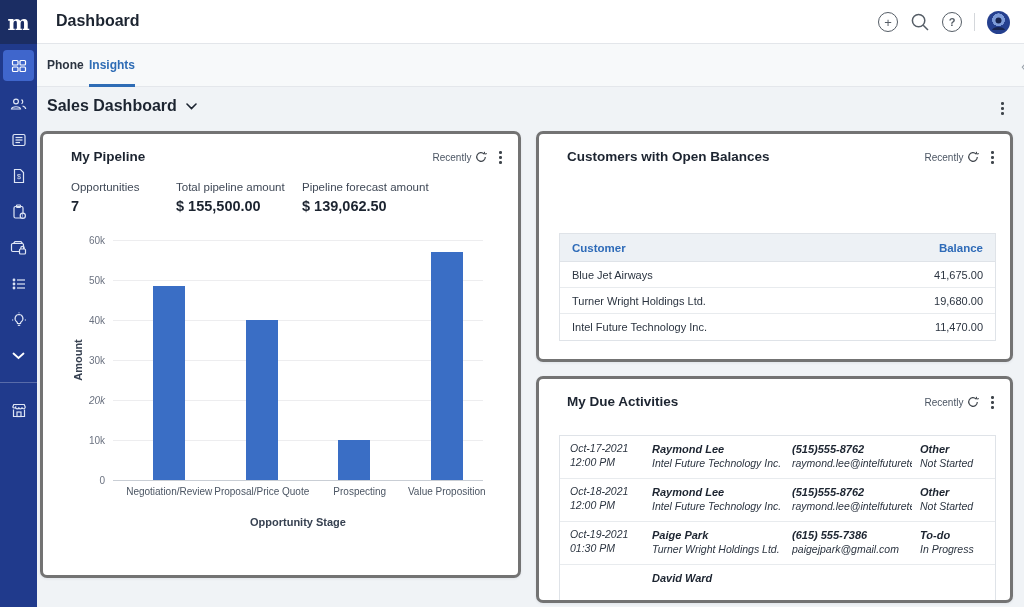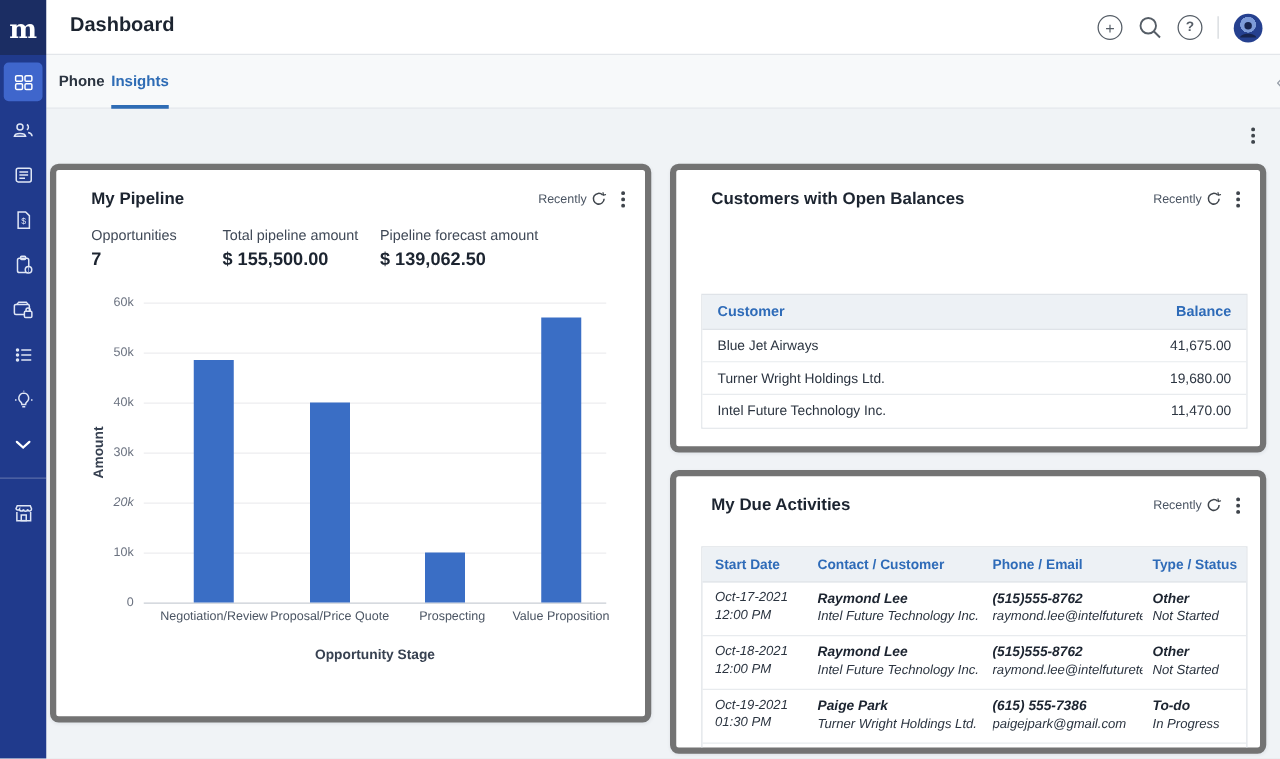--- a/index.html
+++ b/index.html
@@ -29,21 +29,21 @@
   .tab-apps { left:10px; color:#2b3440; }
   .tab-insights { left:52px; color:#2e6cb5; border-bottom:3px solid #2e6cb5; }
   .panel-chevron { position:absolute; right:-2px; top:13px; color:#9aa2ab; font-size:15px; }
 
   
   .pageheader { position:absolute; left:37px; top:88px; width:987px; height:43px; }
   .ph-title { position:absolute; left:10px; top:9px; font-size:16px; font-weight:bold; color:#1c2430; display:flex; align-items:center; gap:9px; cursor:pointer; }
   .ph-kebab { position:absolute; right:18px; top:12px; }
 
   
-  .card { position:absolute; background:#fff; border:5px solid #737373; border-radius:7px; box-shadow:0 1px 3px rgba(20,30,60,.07); }
+  .card { position:absolute; background:#fff; border:3px solid #737373; border-radius:7px; box-shadow:0 1px 3px rgba(20,30,60,.07); }
   .card-pipeline  { left:40px;  top:131px; width:481px; height:447px; }
   .card-balances  { left:536px; top:131px; width:477px; height:231px; }
   .card-activities{ left:536px; top:376px; width:477px; height:227px; overflow:hidden; }
   .card-title { position:absolute; left:28px; top:15px; font-size:13.5px; font-weight:bold; color:#1c2430; }
   .card-tools { position:absolute; right:14px; top:15px; display:flex; align-items:center; gap:10px; }
   .recently { font-size:10px; color:#4b5563; display:flex; align-items:center; gap:4px; cursor:pointer; }
   .kebab { display:flex; flex-direction:column; gap:2.5px; cursor:pointer; padding:2px; }
   .kebab i { width:2.6px; height:2.6px; border-radius:50%; background:#3f454c; }
 
   
@@ -179,20 +179,26 @@
     </div>
   </nav>
 
   <div class="tabbar">
     <div class="tab tab-apps">Phone</div>
     <div class="tab tab-insights">Insights</div>
     <div class="panel-chevron">‹</div>
   </div>
 
   <div class="pageheader">
+    <div class="ph-title">
+      <span>Sales Dashboard</span>
+      <svg width="11" height="7" viewBox="0 0 11 7" fill="none" stroke="#1c2430" stroke-width="1.6" stroke-linecap="round">
+          <polyline points="1,1 5.5,5.5 10,1"></polyline>
+        </svg>
+    </div>
     <div class="kebab ph-kebab">
         <i></i>
         <i></i>
         <i></i>
       </div>
   </div>
 
   <section class="card card-pipeline">
     <div class="card-title">My Pipeline</div>
     <div class="card-tools">
@@ -296,26 +302,20 @@
             <path d="M9.4 0.8l.3 2.3 2.2-.5" stroke-width="1"></path>
           </svg>
       </div>
       <div class="kebab">
           <i></i>
           <i></i>
           <i></i>
         </div>
     </div>
     <div class="act-table">
-      <div class="act-head">
-        <span>Start Date</span>
-        <span>Contact / Customer</span>
-        <span>Phone / Email</span>
-        <span>Type / Status</span>
-      </div>
       <div>
           <div class="act-row">
             <div>
               <div>Oct-17-2021</div>
               <div>12:00 PM</div>
             </div>
             <div><b>Raymond Lee</b><div>Intel Future Technology Inc.</div></div>
             <div><b>(515)555-8762</b><div class="email">raymond.lee@intelfuturetech</div></div>
             <div><b>Other</b><div>Not Started</div></div>
           </div>

